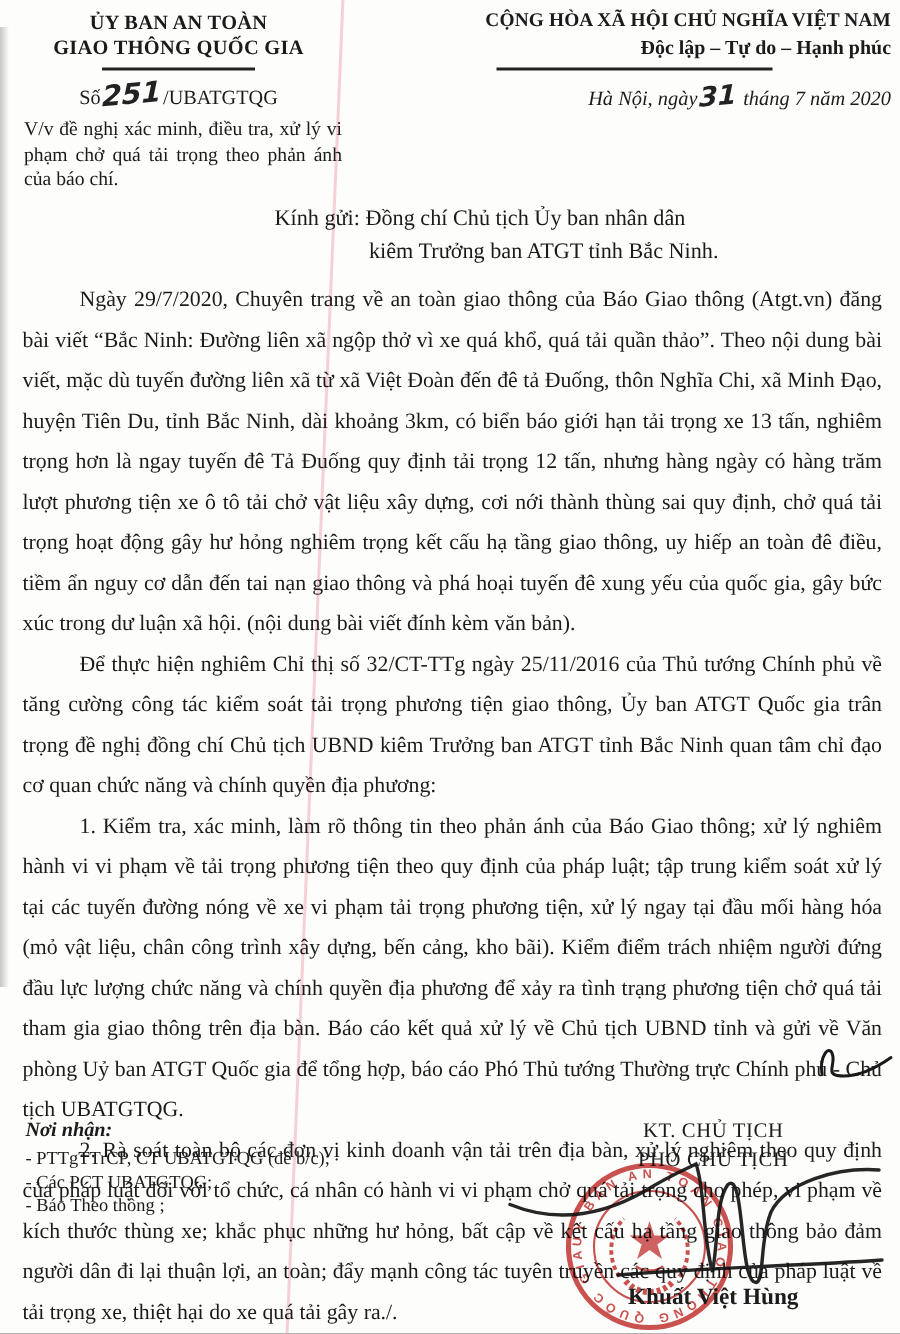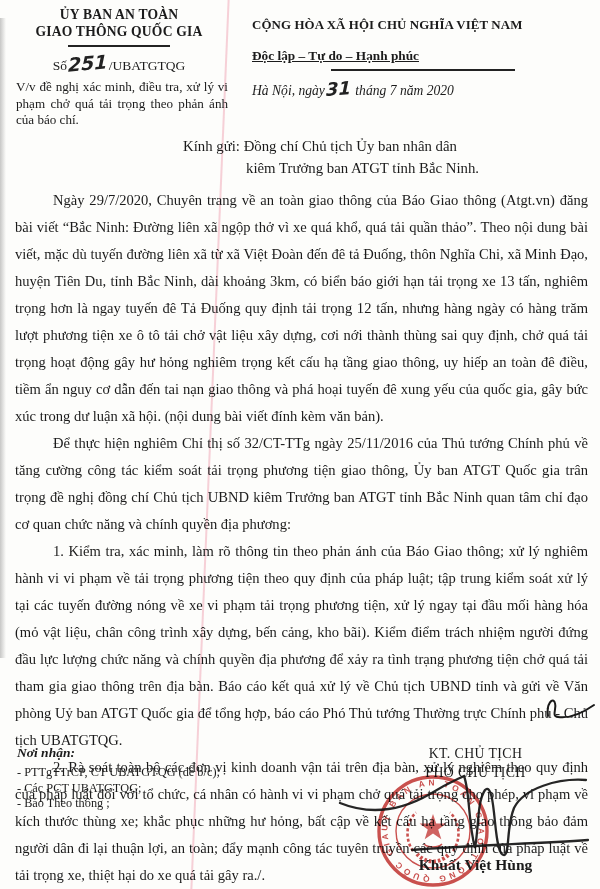--- a/index.html
+++ b/index.html
@@ -16,23 +16,23 @@
   .hd-left{position:absolute;left:8px;top:6px;width:222px;text-align:center;}
   .org{font-weight:bold;font-size:13.6px;line-height:17px;letter-spacing:.2px;}
   .rule-left{width:102px;height:2px;background:#232323;margin:5px auto 7px;}
   .so-line{font-size:13.5px;white-space:nowrap;}
   .hand{font-family:"DejaVu Sans",sans-serif;font-style:italic;font-weight:bold;
         display:inline-block;transform:rotate(-5deg) skewX(-6deg);font-size:19px;
         line-height:1;margin:0 1px;color:#222;}
   .subject{font-size:13.1px;text-align:justify;width:212px;margin:5px 0 0 8px;line-height:16.6px;}
 
   
-  .hd-right{position:absolute;left:252px;top:18px;width:342px;text-align:left;}
+  .hd-right{position:absolute;left:252px;top:6px;width:342px;text-align:right;}
   .nat1{font-weight:bold;font-size:12.9px;letter-spacing:.1px;}
-  .nat2{font-weight:bold;font-size:13.3px;margin-top:15px;text-decoration:underline;}
+  .nat2{font-weight:bold;font-size:13.3px;margin-top:3px;}
   .rule-right{width:184px;height:2px;background:#232323;margin:5px auto 9px;}
   .date-line{font-style:italic;font-size:13.6px;}
   .date-line .hand{font-size:18px;}
 
   
   .salutation{position:absolute;left:183px;top:136px;font-size:14.8px;line-height:21.5px;}
   .sal2{margin-left:63px;}
 
   
   .body-text{position:absolute;left:15px;top:187px;width:573px;

